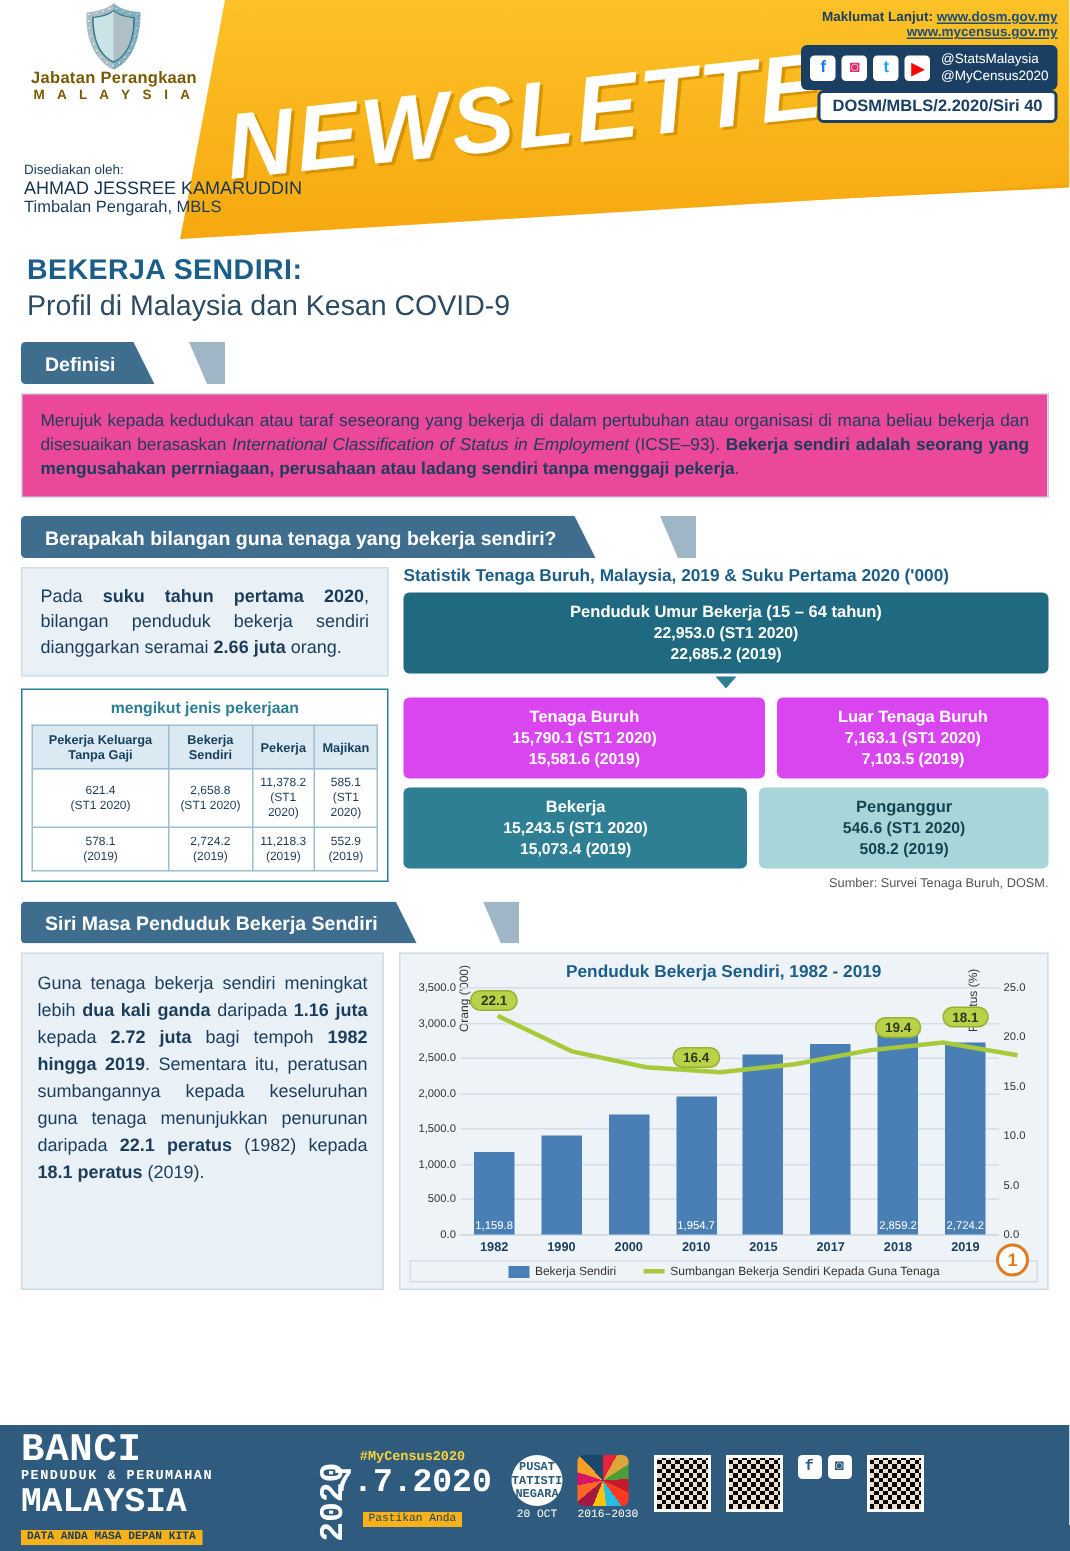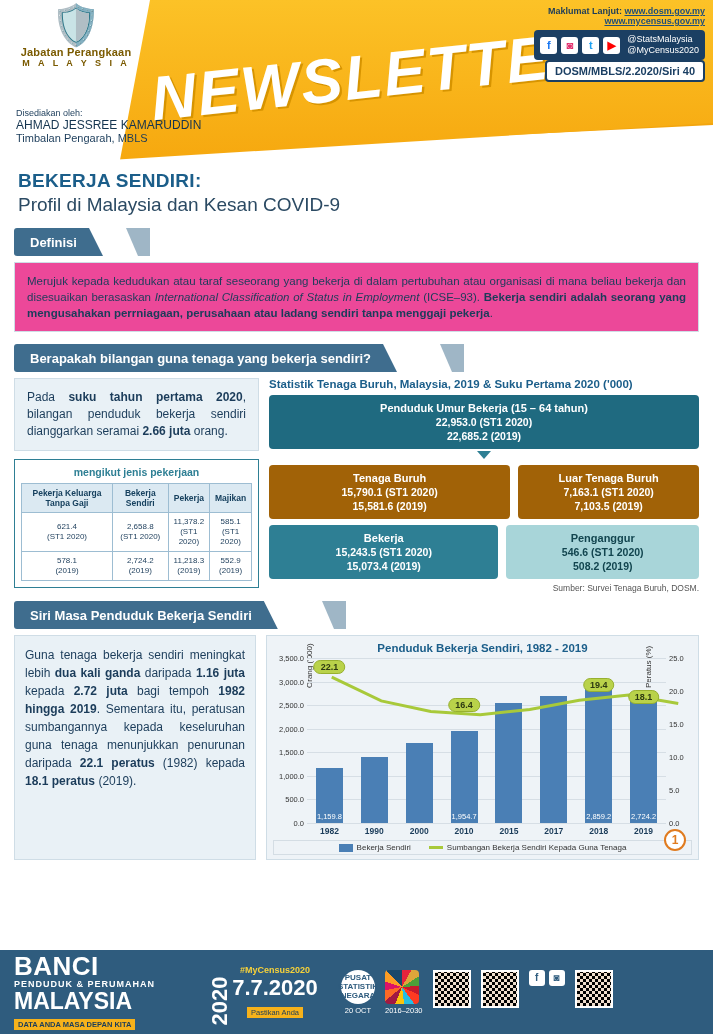--- a/index.html
+++ b/index.html
@@ -103,21 +103,21 @@
   .lead {
     background:#e9f1f6; border:1px solid #cfdde6; padding:10px 12px;
     font-size:12px; line-height:17px; text-align:justify;
   }
   .stat-title { font-size:11.5px; font-weight:bold; color:#1b5e8a; margin-bottom:5px;}
   .tile {
     background:#2e7f94; color:#fff; border-radius:4px; text-align:center;
     padding:6px 4px; font-size:10.5px; line-height:14px; font-weight:bold;
   }
   .tile.dark { background:#1f6a80; }
-  .tile.mid { background:#a16207; }
+  .tile.mid { background:#d946ef; }
   .tile.light { background:#a8d5d9; color:#12454f; }
   .tile .t-lbl { font-weight:bold; font-size:11px; }
   .tile-row { display:flex; gap:8px; margin-top:6px; }
   .arrow-down {
     width:0;height:0;border-left:7px solid transparent;border-right:7px solid transparent;
     border-top:8px solid #2e7f94; margin:2px auto 0 auto;
   }
   .src { font-size:8.5px; color:#555; text-align:right; margin:4px 14px 0 0; }
 
   
@@ -173,21 +173,21 @@
   }
   .pagenum {
     position:absolute; right:12px; bottom:8px; width:22px; height:22px; border-radius:50%;
     border:2px solid #e07b1f; color:#e07b1f; font-weight:bold; font-size:12px;
     display:flex; align-items:center; justify-content:center; background:#fff;
   }
 
   
   .footer {
     position:absolute; left:0; bottom:0; width:713px; height:84px;
-    background:#2f5c7e; display:flex; align-items:center;
+    background:#2f5c7e; display:flex; align-items:center;font-family:Liberation Mono, monospace;
   }
   .f-banci { width:215px; padding-left:14px; color:#fff; }
   .f-b1 { font-size:26px; font-weight:bold; letter-spacing:0.5px; line-height:26px; }
   .f-b2 { font-size:9px; font-weight:bold; letter-spacing:1px; }
   .f-b3 { font-size:23px; font-weight:bold; color:#fff; line-height:24px; }
   .f-b4 { background:#f7b21b; color:#1b3c5a; font-size:7.5px; font-weight:bold; padding:1px 4px; display:inline-block; margin-top:2px;}
   .f-year { position:absolute; left:196px; bottom:20px; color:#fff; font-size:22px; font-weight:bold; transform:rotate(-90deg); }
   .f-mid { width:120px; text-align:center; color:#fff; }
   .f-m1 { font-size:9px; font-weight:bold; color:#f7d23a; }
   .f-m2 { font-size:22px; font-weight:bold; }
@@ -423,21 +423,21 @@
               </div>
             </div>
           </div>
         <svg id="linelayer" width="100%" height="100%" style="position:absolute;left:0;top:0;overflow:visible">
             <polyline points="24.75,19.139999999999986 74.25,42.900000000000006 123.75,53.46000000000001 173.25,56.76000000000002 222.75,51.480000000000004 272.25,42.23999999999998 321.75,36.96000000000001 371.25,45.53999999999999" fill="none" stroke="#a8c93a" stroke-width="3"></polyline>
           </svg>
         <div id="pillayer">
             <div class="pillnum" style="left: 6.25%; top: 9.14px;">22.1</div>
             <div class="pillnum" style="left: 43.75%; top: 46.76px;">16.4</div>
             <div class="pillnum" style="left: 81.25%; top: 26.96px;">19.4</div>
-            <div class="pillnum" style="left: 93.75%; top: 39px;">18.1</div>
+            <div class="pillnum" style="left: 93.75%; top: 20px;">18.1</div>
           </div>
       </div>
       <div class="xaxis" id="xaxis">
           <div class="xlab">1982</div>
           <div class="xlab">1990</div>
           <div class="xlab">2000</div>
           <div class="xlab">2010</div>
           <div class="xlab">2015</div>
           <div class="xlab">2017</div>
           <div class="xlab">2018</div>

